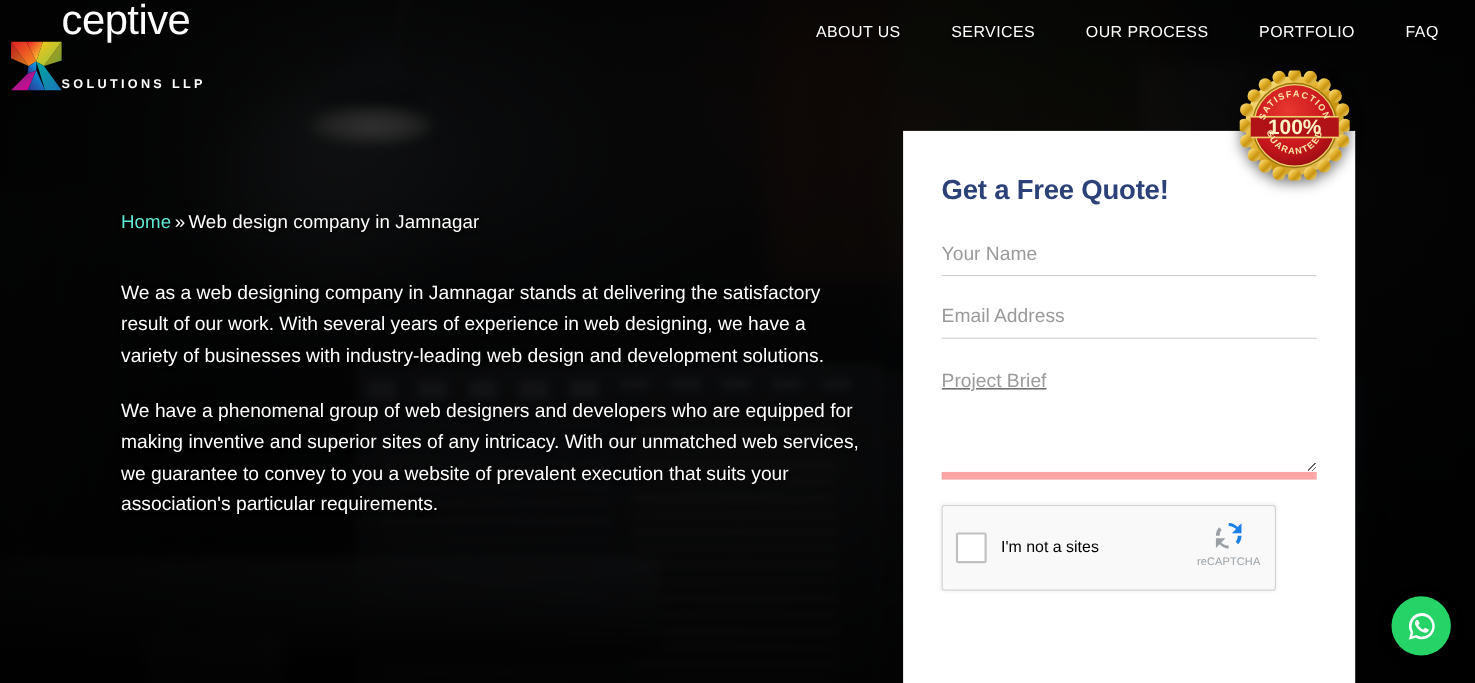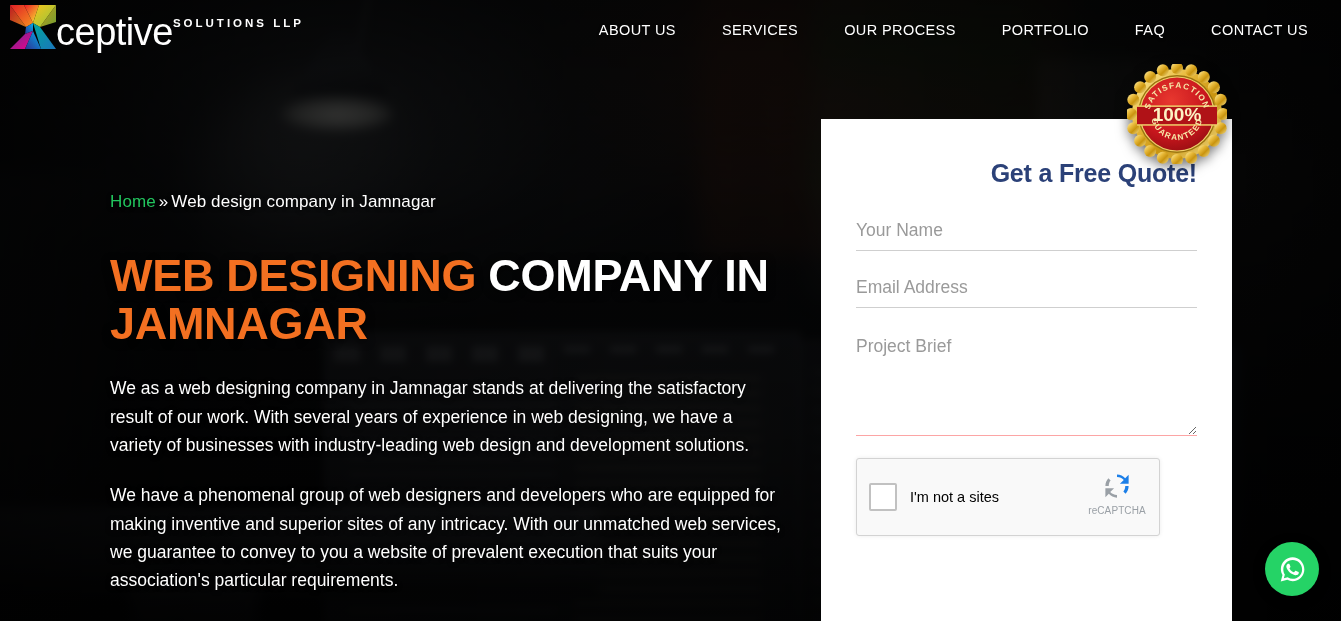--- a/index.html
+++ b/index.html
@@ -168,21 +168,21 @@
     display: flex; align-items: center;
     z-index: 40;
   }
   .logo {
     position: absolute; left: 8px; top: 2px;
     display: flex; align-items: flex-end; gap: 0px;
     cursor: pointer;
     text-decoration: none;
   }
   .logo-x { width: 50px; height: 50px; display: block; flex: none; }
-  .logo-text-wrap { display: flex; margin-left: -2px; margin-bottom: 2px; }
+  .logo-text-wrap { display: flex; flex-direction: column; margin-left: -2px; margin-bottom: 2px; gap: 32px; }
   .logo-word {
     font-size: 38px;
     line-height: 0.92;
     color: #ffffff;
     font-weight: 400;
     letter-spacing: -0.5px;
   }
   .logo-sub {
     font-size: 11.5px;
     color: #ffffff;
@@ -215,21 +215,21 @@
     width: 690px;
     z-index: 20;
   }
   .breadcrumb {
     font-size: 17px;
     color: #ffffff;
     margin-bottom: 40px;
     text-shadow: 0 1px 4px rgba(0,0,0,0.8);
     letter-spacing: 0.1px;
   }
-  .breadcrumb a { color: #22c55e; text-decoration: none; cursor: pointer; }
+  .breadcrumb a { color: #5eead4; text-decoration: none; cursor: pointer; }
   .breadcrumb .sep { padding: 0 3px; }
 
   .hero-title {
     font-size: 45px;
     line-height: 1.06;
     font-weight: 700;
     color: #ffffff;
     margin-bottom: 27px;
     letter-spacing: -0.3px;
     text-shadow: 0 2px 8px rgba(0,0,0,0.7);
@@ -250,21 +250,21 @@
     position: absolute;
     left: 821px;
     top: 119px;
     width: 411px;
     height: 540px;
     background: #ffffff;
     z-index: 30;
     padding: 40px 35px 0 35px;
   }
   .quote-title {
-    text-align: right;
+    text-align: left;
     color: #2b4178;
     font-size: 25px;
     font-weight: 700;
     margin-bottom: 28px;
     letter-spacing: -0.2px;
   }
   .field {
     position: relative;
     margin-bottom: 22px;
   }
@@ -279,29 +279,30 @@
     padding: 4px 0 9px 0;
     background: transparent;
   }
   .field input::placeholder { color: #9a9a9a; opacity: 1; }
 
   .field-area { position: relative; margin-bottom: 18px; }
   .field-area textarea {
     width: 100%;
     height: 106px;
     border: none;
-    border-bottom: 1px solid #fca5a5;
+    border-bottom: 7px solid #fca5a5;
     outline: none;
     resize: vertical;
     font-family: "Liberation Sans", sans-serif;
     font-size: 17.5px;
     color: #333;
     padding: 4px 0 6px 0;
     background: transparent;
     line-height: 1.4;
+    text-decoration: underline;
   }
   .field-area textarea::placeholder { color: #9a9a9a; opacity: 1; }
 
   
   .recaptcha {
     width: 304px;
     height: 78px;
     background: #f9f9f9;
     border: 1px solid #d3d3d3;
     border-radius: 3px;
@@ -443,35 +444,29 @@
         <span class="logo-sub">SOLUTIONS LLP</span>
       </span>
     </a>
 
     <nav class="nav">
       <a class="nav-item">ABOUT US</a>
       <a class="nav-item">SERVICES</a>
       <a class="nav-item">OUR PROCESS</a>
       <a class="nav-item">PORTFOLIO</a>
       <a class="nav-item">FAQ</a>
-      <a class="nav-item">CONTACT US</a>
     </nav>
   </div>
 
   <div class="hero-content">
 
     <div class="breadcrumb">
       <a>Home</a><span class="sep">»</span><span>Web design company in Jamnagar</span>
     </div>
 
-    <h1 class="hero-title">
-      <span class="hl-orange">WEB DESIGNING</span>
-      <span>COMPANY IN</span>
-      <span class="hl-orange">JAMNAGAR</span>
-    </h1>
 
     <p class="hero-para">We as a web designing company in Jamnagar stands at delivering the satisfactory result of our work. With several years of experience in web designing, we have a variety of businesses with industry-leading web design and development solutions.</p>
     <p class="hero-para">We have a phenomenal group of web designers and developers who are equipped for making inventive and superior sites of any intricacy. With our unmatched web services, we guarantee to convey to you a website of prevalent execution that suits your association's particular requirements.</p>
   </div>
 
   <div class="quote-panel">
 
     <div class="quote-title">Get a Free Quote!</div>
 
     <div class="field">

